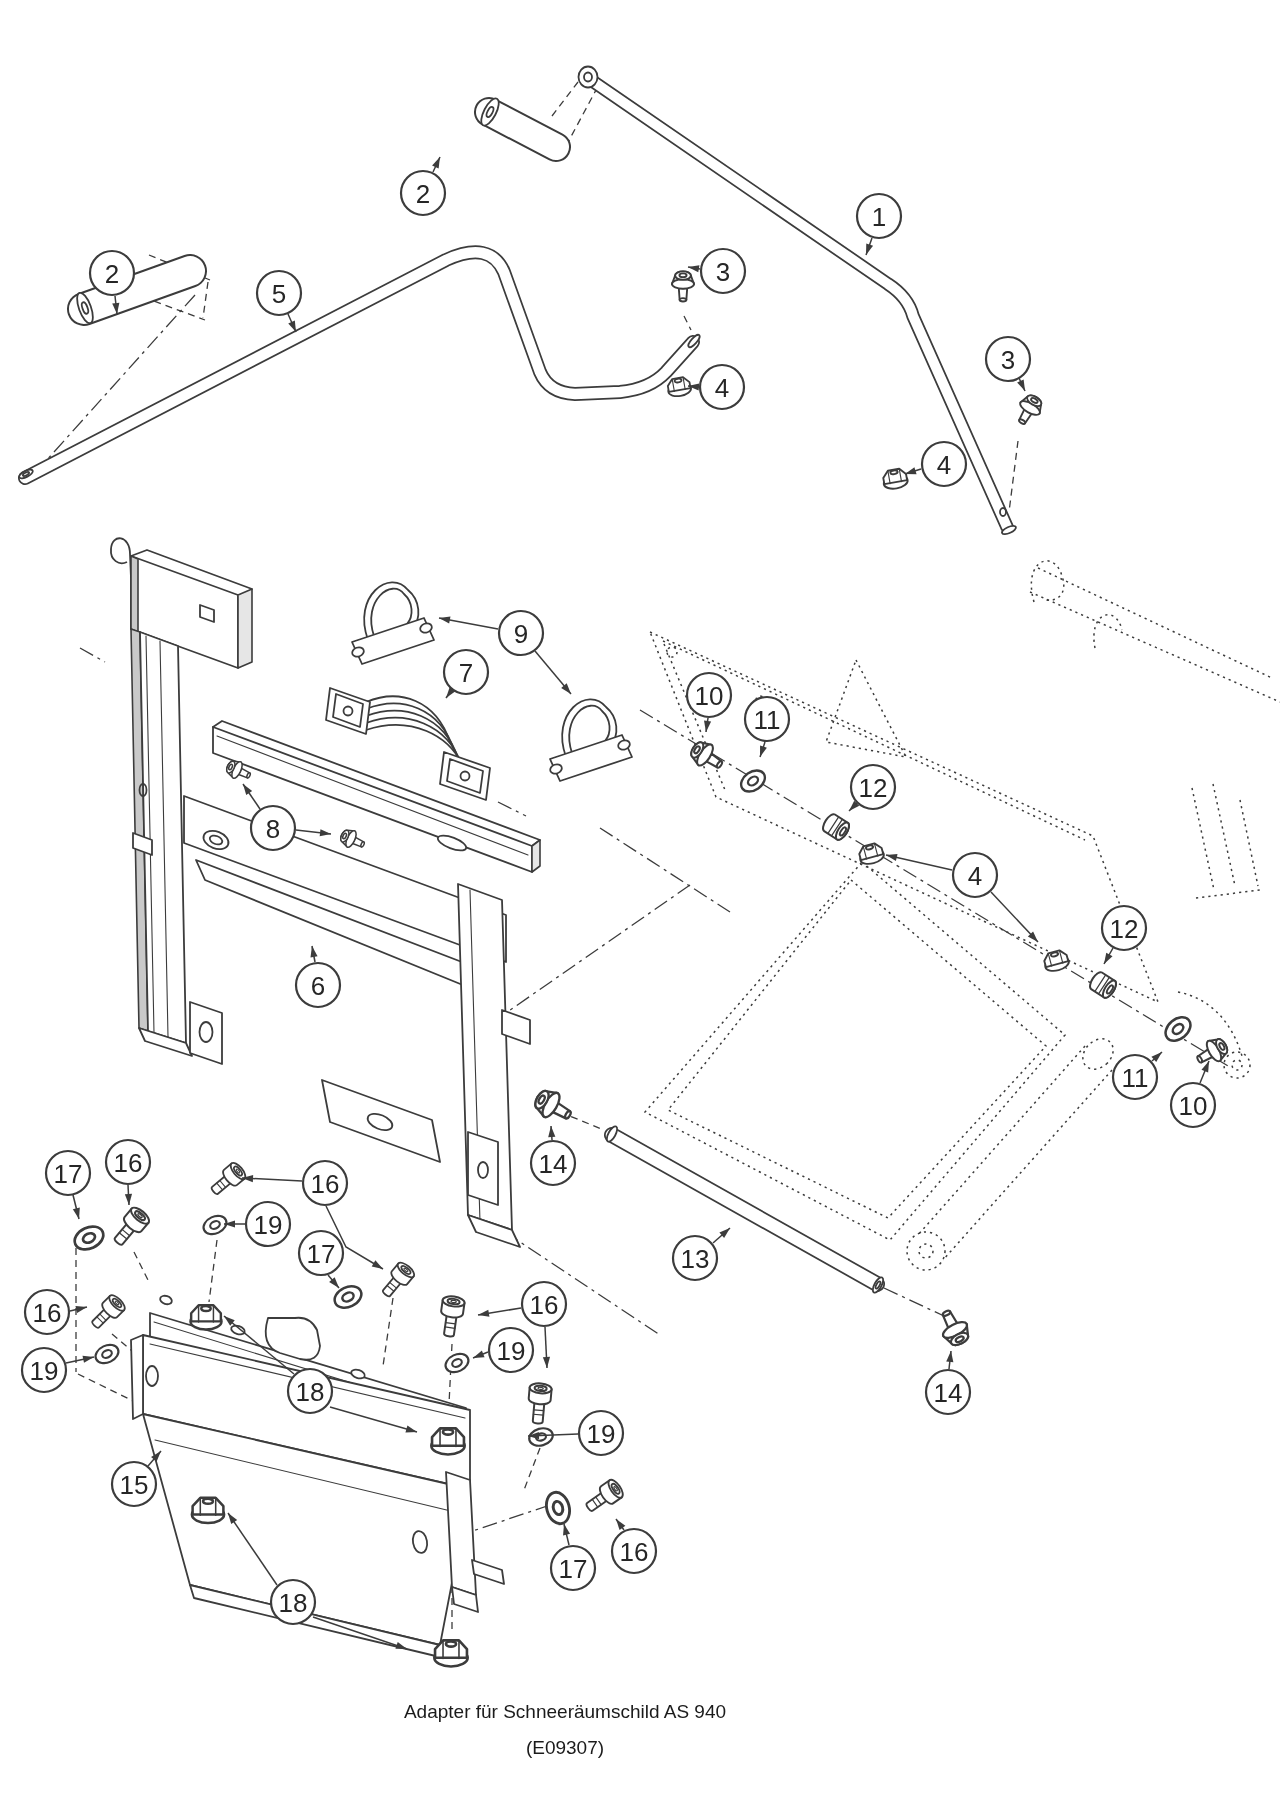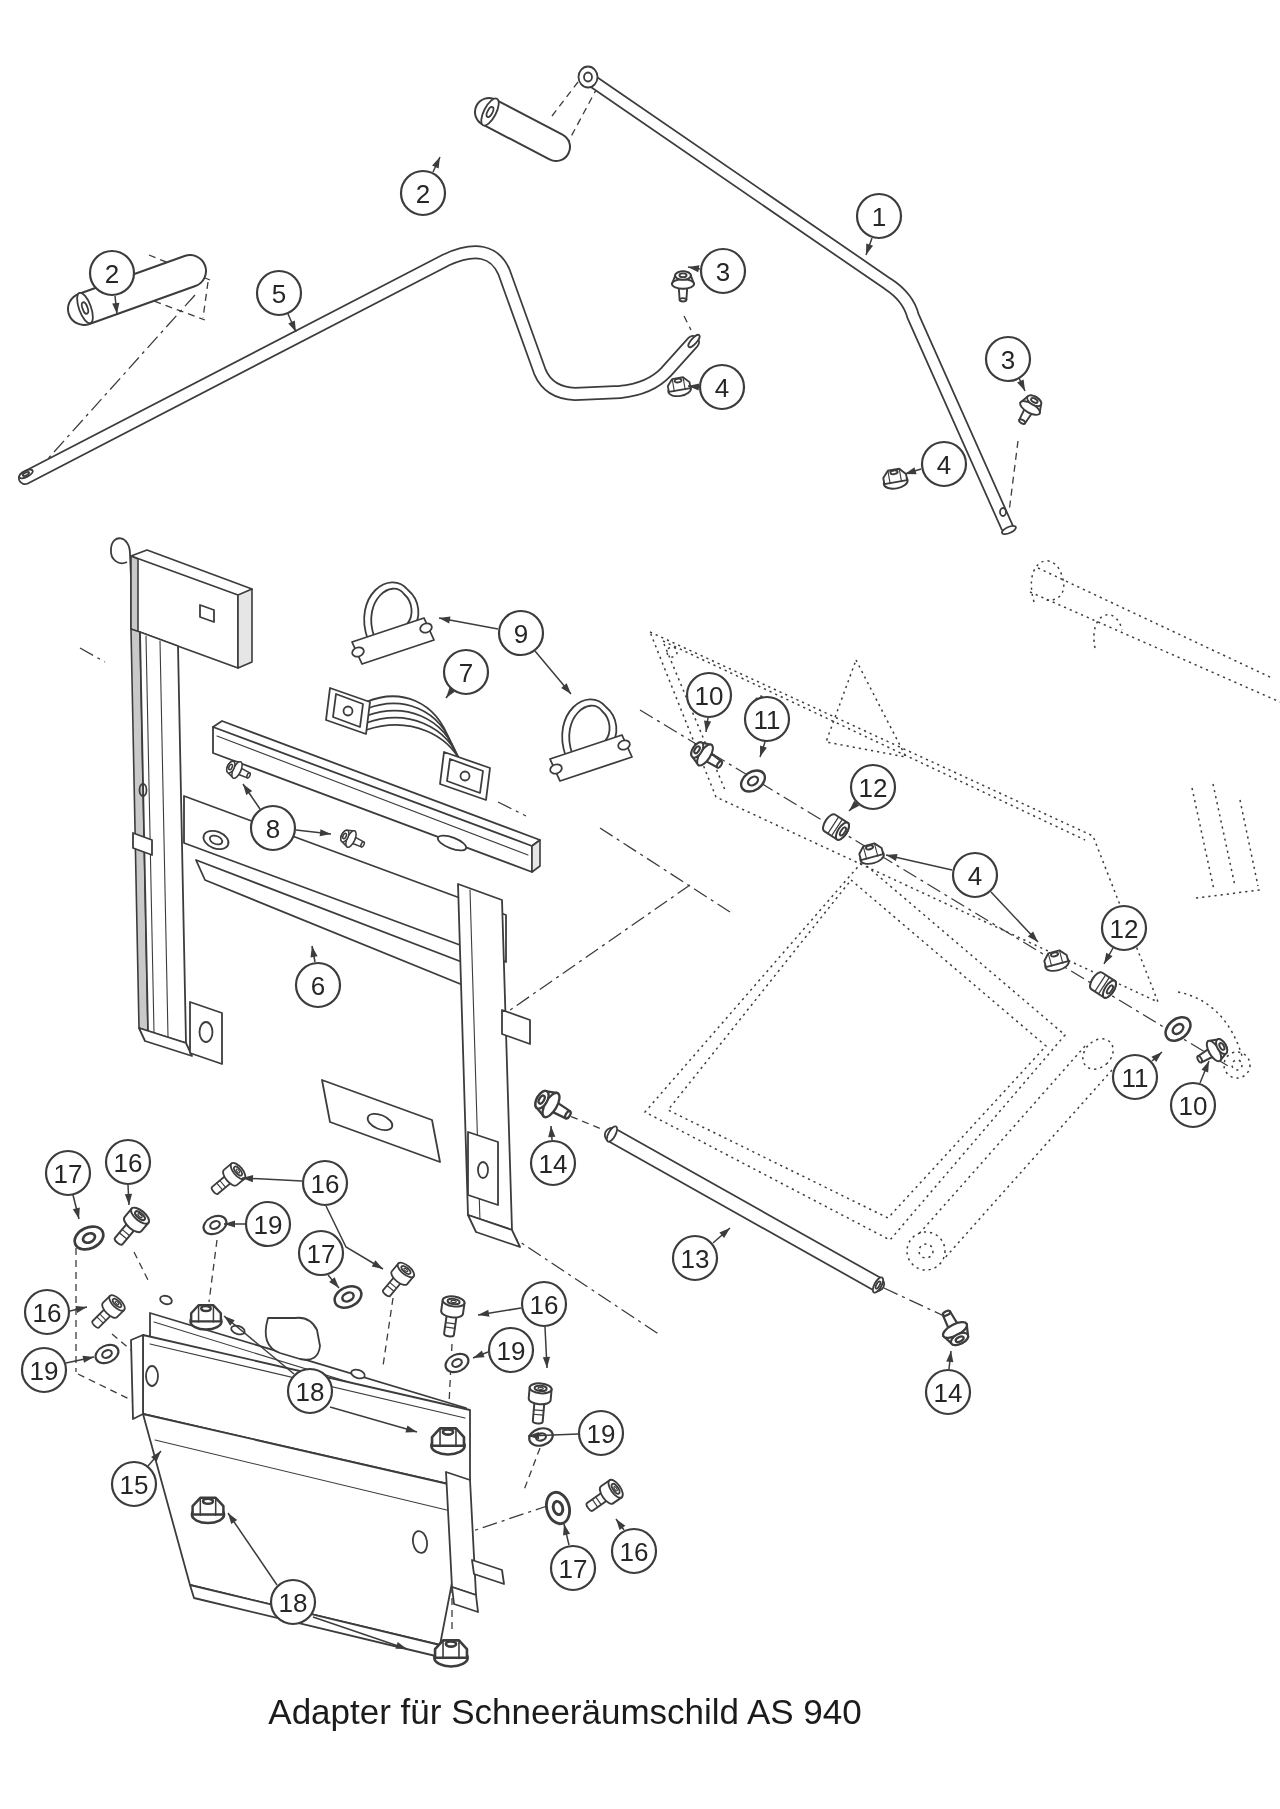--- a/index.html
+++ b/index.html
@@ -16,21 +16,21 @@
   .tube {fill:none;stroke:var(--lc);stroke-linecap:round;stroke-linejoin:round;}
   .tubew{fill:none;stroke:#ffffff;stroke-linecap:round;stroke-linejoin:round;}
   .dot {fill:none;stroke:var(--lc);stroke-width:1.5;stroke-dasharray:2.2 4;}
   .dd  {fill:none;stroke:var(--lc);stroke-width:1.3;stroke-dasharray:15 5 3 5;}
   .dsh {fill:none;stroke:var(--lc);stroke-width:1.3;stroke-dasharray:7 5;}
   .leader{fill:none;stroke:var(--lc);stroke-width:1.5;}
   .arrowhead{fill:var(--lc);stroke:none;}
   .callout-circle{fill:#fff;stroke:var(--lc);stroke-width:2.2;}
   .callout-num{font:26px "Liberation Sans",sans-serif;fill:#262626;text-anchor:middle;dominant-baseline:central;}
   .caption{position:absolute;left:170px;top:1694px;width:790px;text-align:center;
-           color:#1b1b1b;font-size:35px;line-height:36px;}
+           color:#1b1b1b;font-size:19px;line-height:36px;}
 </style>
 </head>
 <body>
 
 <div class="page">
 
 <svg width="1280" height="1809" viewBox="0 0 1280 1809">
 
   <defs>
     <g id="washer">
@@ -534,15 +534,16 @@
           <polyline points="578,1434 528,1436" class="leader"></polyline>
           <polygon points="528,1436 538.8473256078837,1431.963228126764 539.1350954839957,1439.1574750295608" class="arrowhead"></polygon>
           <circle cx="601" cy="1433" r="22" class="callout-circle"></circle>
           <text x="601" y="1434" class="callout-num">19</text>
         </g>
       </g>
 </svg>
 
 <div class="caption">
   <div>Adapter für Schneeräumschild AS 940</div>
+  <div>(E09307)</div>
 </div>
 
 </div>
 
 </body></html>

